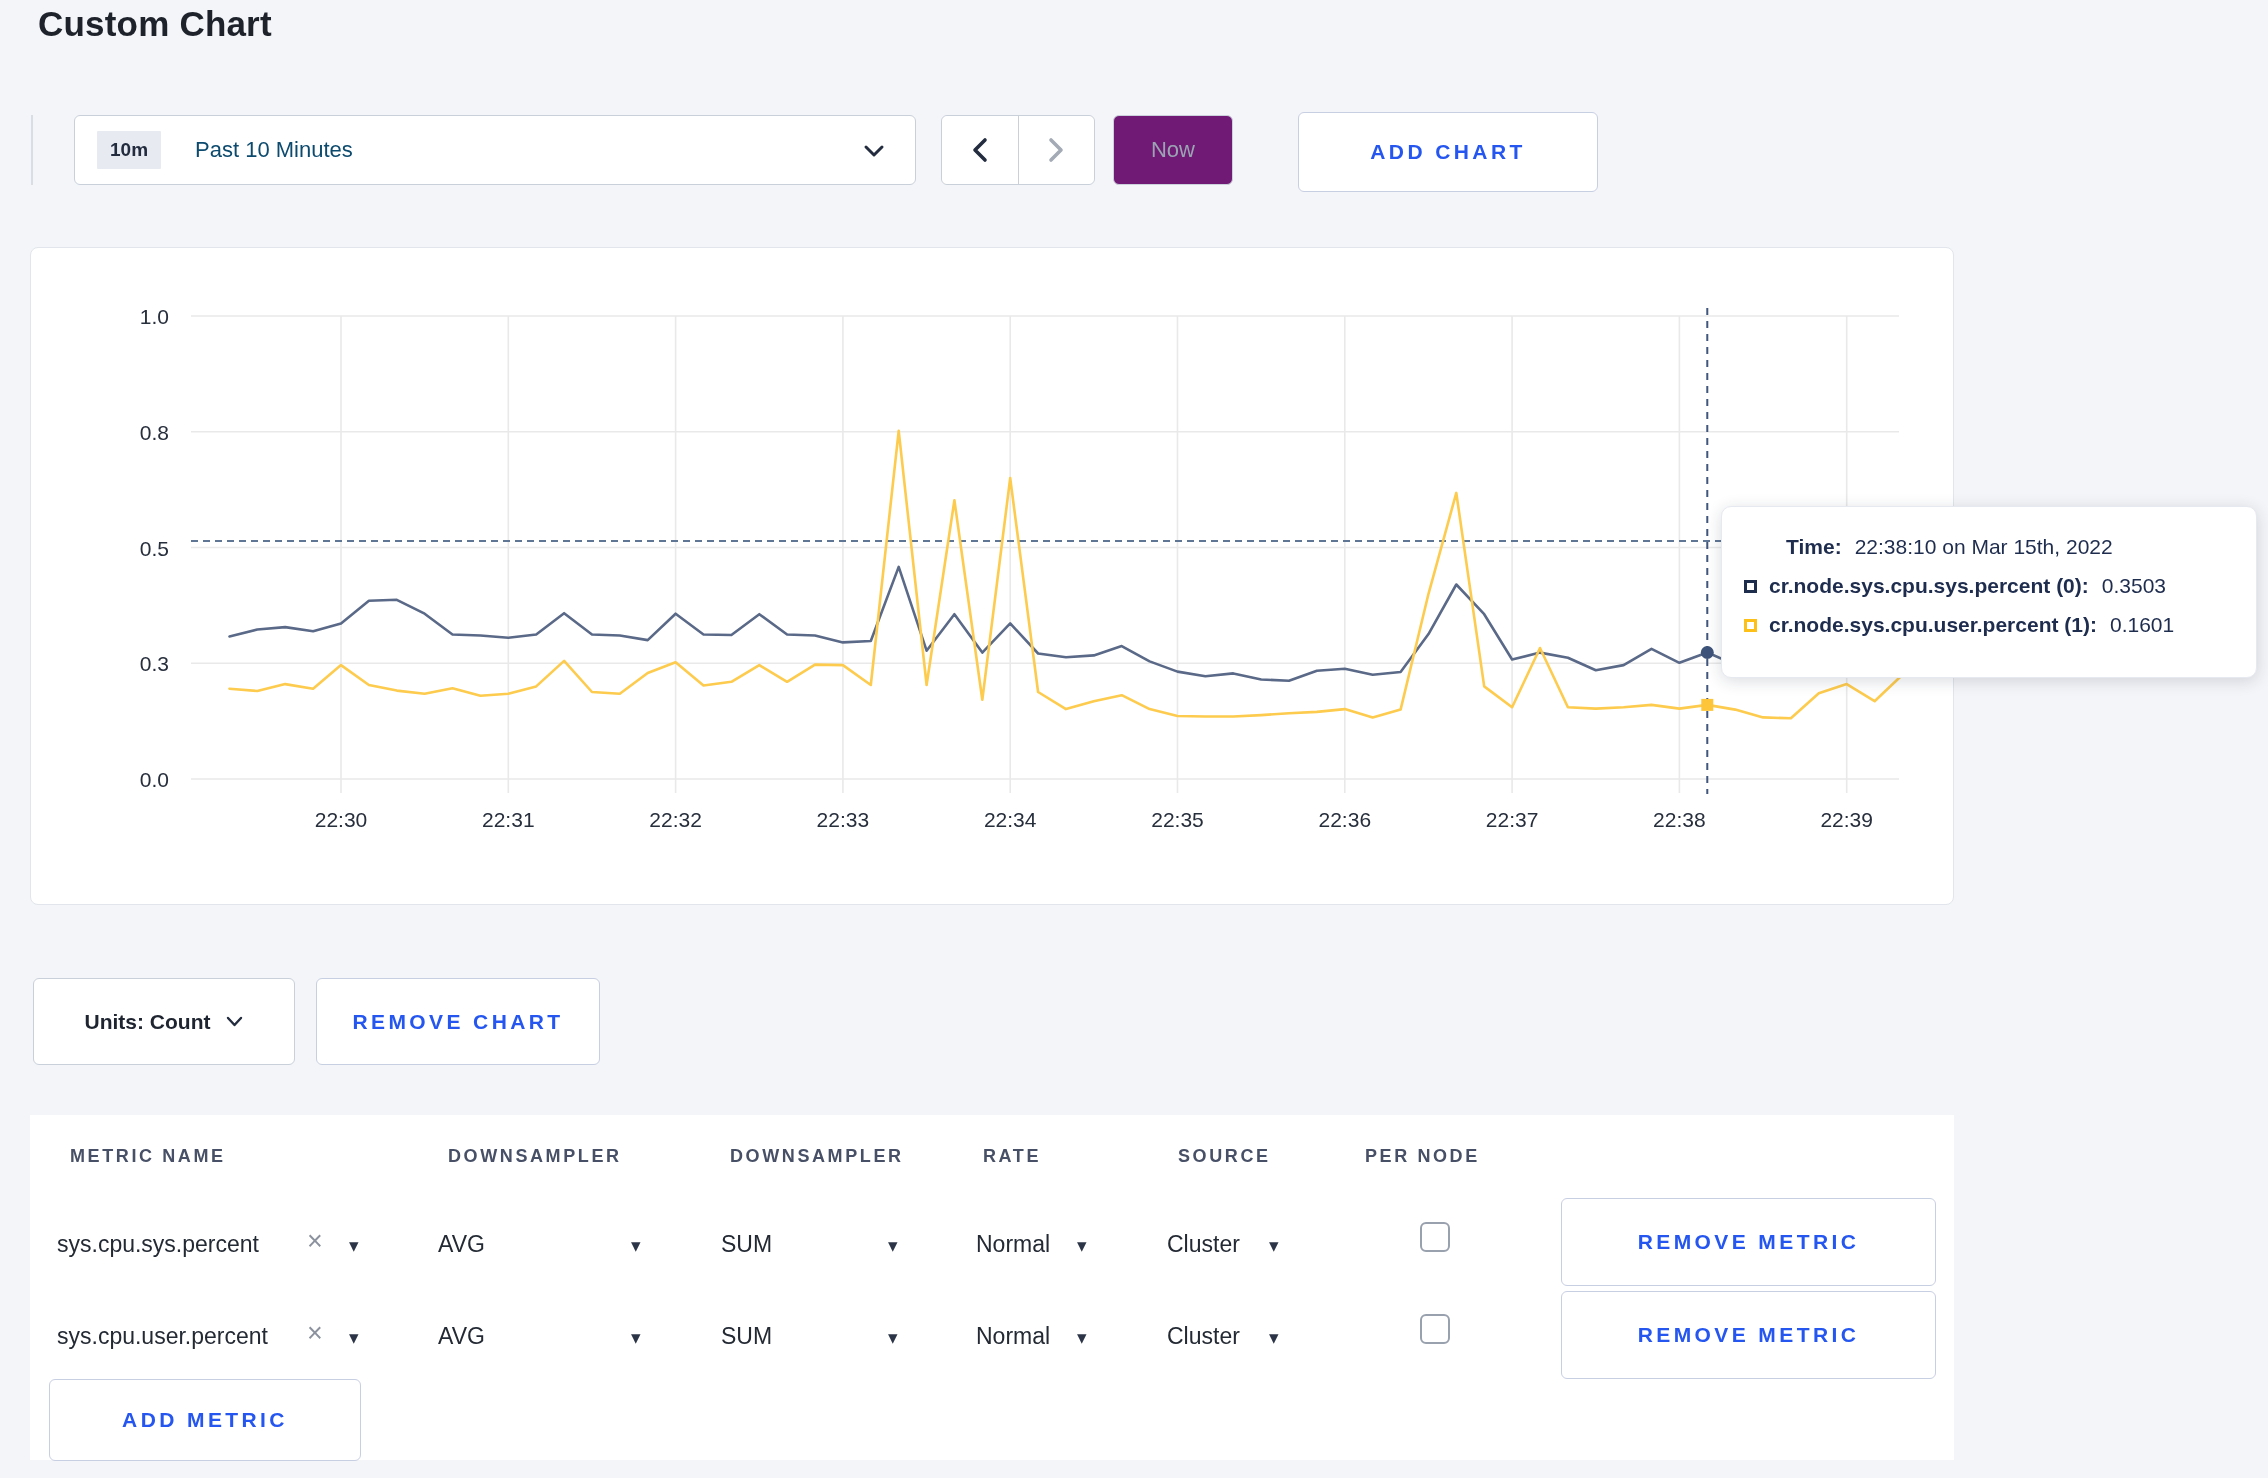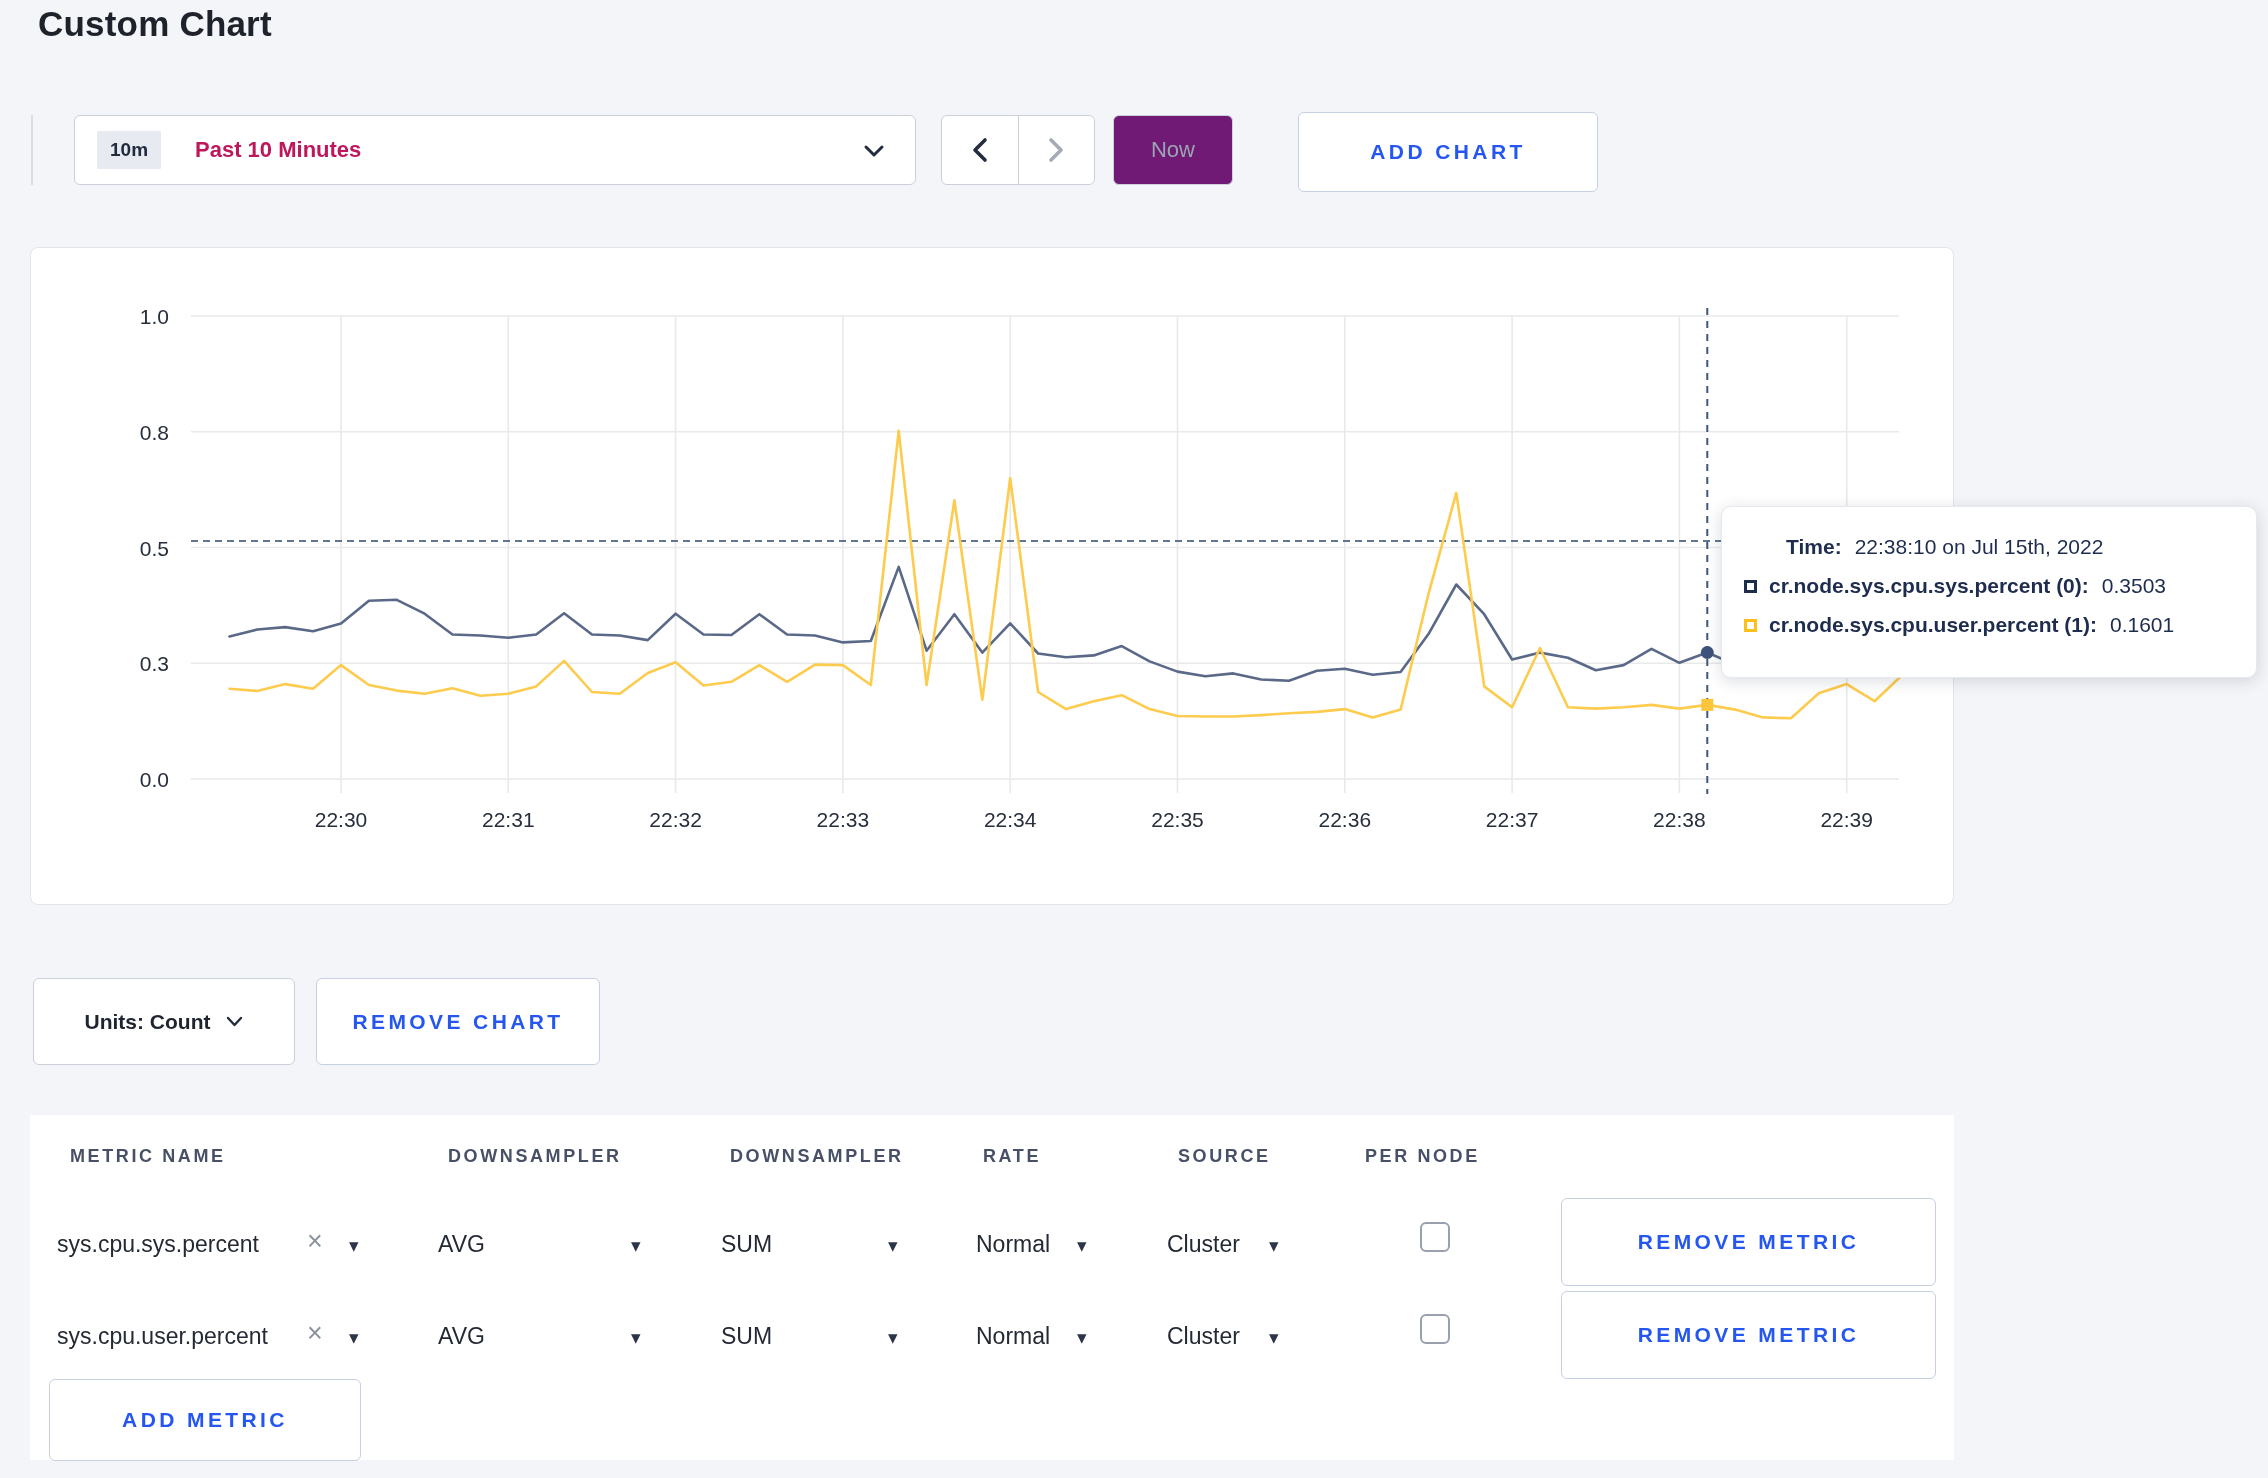--- a/index.html
+++ b/index.html
@@ -23,21 +23,21 @@
     background:#fff; border:1px solid #c9d0da; border-radius:6px;
   }
   .time-select {
     position:absolute; left:74px; top:115px; width:842px; height:70px;
     display:flex; align-items:center; padding-left:22px; cursor:pointer;
   }
   .range-badge {
     background:#e7eaf1; border-radius:1px; padding:8px 13px;
     font-size:19px; font-weight:700; color:#222c3e;
   }
-  .range-label { margin-left:34px; font-size:22px; font-weight:700; color:#be185d; }
+  .range-label { margin-left:34px; font-size:22px; font-weight:400; color:#0c4a6e; }
   .time-select .chev { position:absolute; right:30px; top:28px; }
 
   .pager { position:absolute; left:941px; top:115px; width:154px; height:70px; display:flex; overflow:hidden; }
   .pager-btn {
     flex:1; background:#fff; border:none; display:flex; align-items:center; justify-content:center; cursor:pointer;
   }
   .pager-btn + .pager-btn { border-left:1px solid #c9d0da; }
 
   .now-btn {
     position:absolute; left:1113px; top:115px; width:120px; height:70px;
@@ -171,21 +171,21 @@
         <polyline points="198.5,388.4 226.3,381.5 254.2,379.1 282.1,383.3 310.0,375.4 337.9,352.7 365.8,351.8 393.6,365.7 421.5,386.5 449.4,387.5 477.3,389.8 505.2,386.5 533.1,365.2 561.0,386.5 588.8,387.5 616.7,392.1 644.6,365.7 672.5,386.5 700.4,387.0 728.3,366.2 756.1,386.5 784.0,387.5 811.9,394.4 839.8,393.0 867.7,318.9 895.6,402.7 923.4,366.2 951.3,404.6 979.2,375.4 1007.1,405.5 1035.0,409.2 1062.8,407.4 1090.7,398.1 1118.6,413.4 1146.5,423.6 1174.4,428.2 1202.3,425.4 1230.2,431.5 1258.0,432.8 1285.9,422.7 1313.8,420.8 1341.7,426.8 1369.6,424.0 1397.5,386.1 1425.3,336.5 1453.2,366.2 1481.1,411.5 1509.0,404.6 1536.9,409.7 1564.8,422.2 1592.6,417.1 1620.5,400.9 1648.4,414.8 1676.3,404.5 1704.2,416.6 1732.1,411.5 1759.9,407.8 1787.8,411.5 1815.7,407.8 1843.6,405.1 1871.5,410.6" fill="none" stroke="#5a6987" stroke-width="2.6" stroke-linejoin="round" stroke-linecap="round"></polyline>
         <polyline points="198.5,440.7 226.3,443.0 254.2,436.1 282.1,440.7 310.0,417.1 337.9,437.0 365.8,442.6 393.6,445.8 421.5,440.3 449.4,447.7 477.3,445.8 505.2,438.4 533.1,412.9 561.0,444.0 588.8,445.8 616.7,425.0 644.6,414.3 672.5,437.5 700.4,433.8 728.3,417.1 756.1,433.8 784.0,416.6 811.9,417.1 839.8,437.0 867.7,182.8 895.6,437.0 923.4,252.3 951.3,451.8 979.2,230.1 1007.1,444.0 1035.0,461.1 1062.8,453.2 1090.7,447.2 1118.6,461.1 1146.5,468.0 1174.4,468.5 1202.3,468.5 1230.2,467.1 1258.0,465.3 1285.9,463.9 1313.8,461.1 1341.7,469.4 1369.6,461.6 1397.5,345.8 1425.3,244.9 1453.2,438.4 1481.1,459.2 1509.0,400.0 1536.9,459.2 1564.8,460.6 1592.6,459.2 1620.5,456.9 1648.4,460.6 1676.3,456.9 1704.2,461.6 1732.1,469.4 1759.9,470.3 1787.8,445.3 1815.7,436.1 1843.6,453.2 1871.5,426.8" fill="none" stroke="#fdcb4d" stroke-width="2.6" stroke-linejoin="round" stroke-linecap="round"></polyline>
         <line x1="1676.2833333333333" y1="60" x2="1676.2833333333333" y2="546" stroke="#41567c" stroke-width="2" stroke-dasharray="7 6"></line>
         <circle cx="1676.2833333333333" cy="404.5084" r="6.5" fill="#3e5379"></circle>
         <rect x="1670.2833333333333" y="450.8737" width="12" height="12" fill="#fdc53a"></rect>
       </svg>
   </div>
 
   <div class="tooltip">
     <div class="tt-time">
-      <span class="tt-label">Time:</span><span class="tt-value">22:38:10 on Jul 15th, 2022</span>
+      <span class="tt-label">Time:</span><span class="tt-value">22:38:10 on Mar 15th, 2022</span>
     </div>
     <div class="tt-row">
       <span class="swatch" style="border-color: rgb(31, 45, 77);"></span>
       <span class="tt-label">cr.node.sys.cpu.sys.percent (0):</span>
       <span class="tt-value">0.3503</span>
     </div>
     <div class="tt-row">
       <span class="swatch" style="border-color: rgb(253, 192, 24);"></span>
       <span class="tt-label">cr.node.sys.cpu.user.percent (1):</span>
       <span class="tt-value">0.1601</span>

